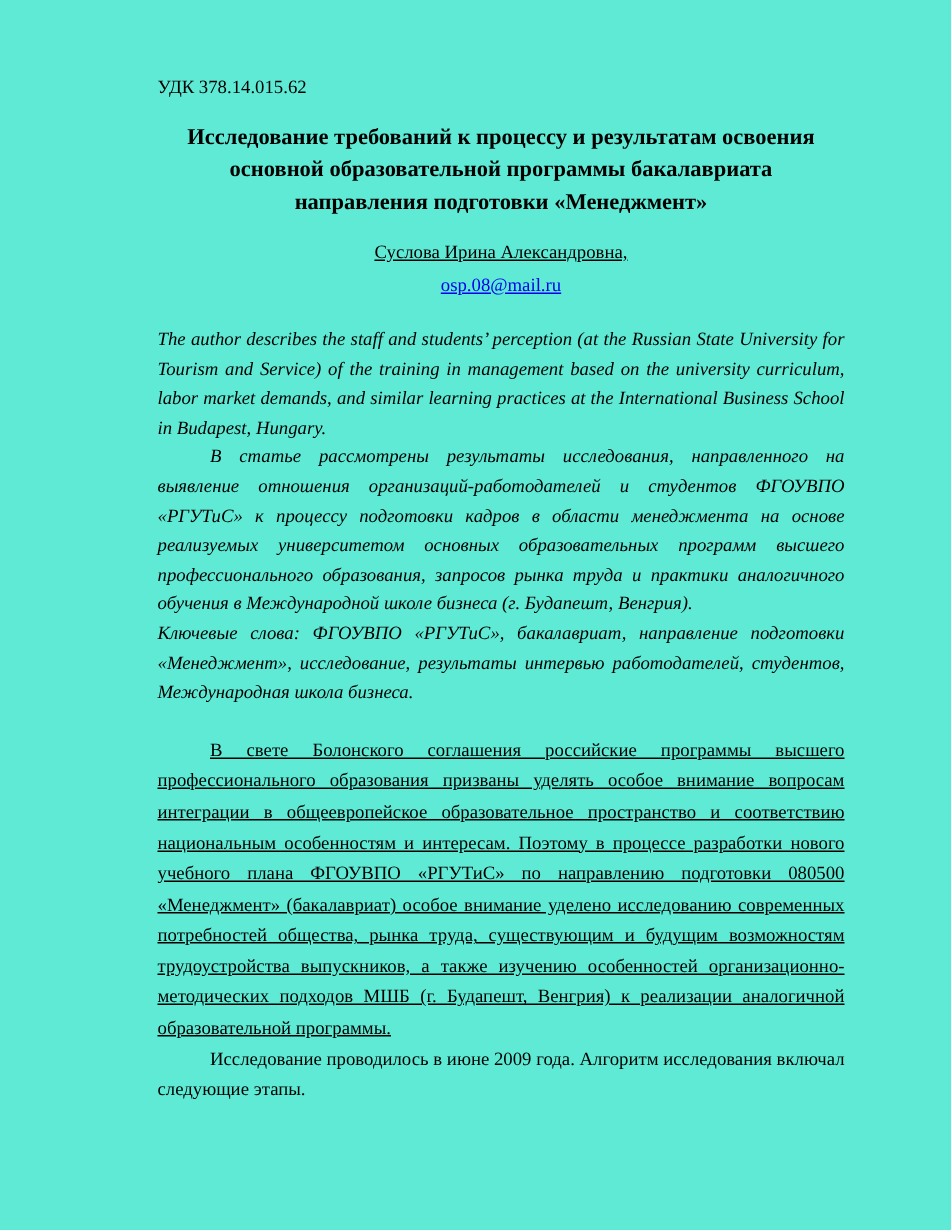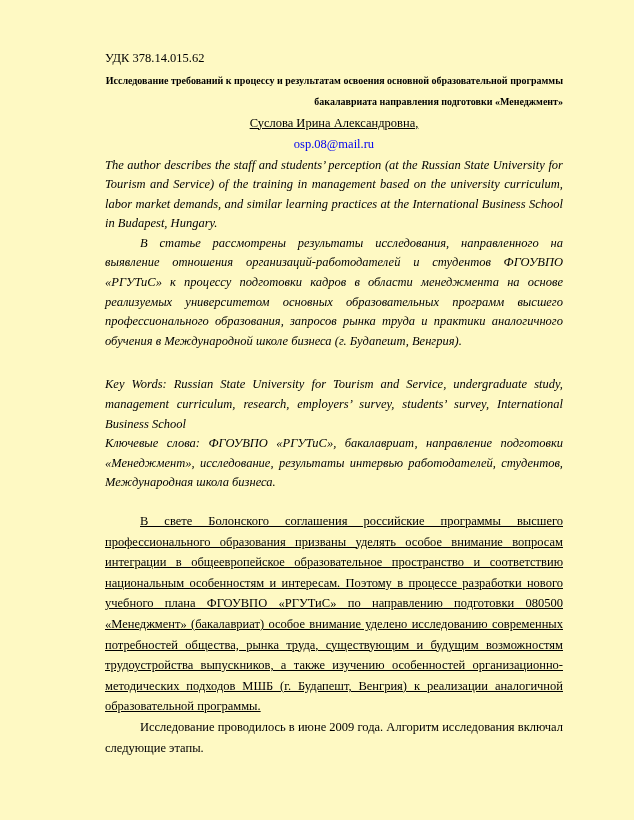--- a/index.html
+++ b/index.html
@@ -12,63 +12,65 @@
     height: 820px;
     overflow: hidden;
     font-family: "Liberation Serif", "DejaVu Serif", serif;
     color: #000000;
   }
   .page {
     box-sizing: border-box;
     width: 634px;
     height: 820px;
     padding: 48px 71px 0 105px;
-    background: #fef9c3;
+    background: #5eead4;
   }
   .udk {
     font-size: 12.5px;
     line-height: 21.5px;
     text-align: left;
   }
   .title {
-    font-size: 10px;
+    font-size: 15px;
     font-weight: bold;
     line-height: 21.5px;
-    text-align: right;
-    margin: 0;
+    text-align: center;
+    margin: 12px;
   }
   .author-line {
     font-size: 12.5px;
     line-height: 21.5px;
     text-align: center;
     text-decoration: underline;
   }
   .email-line {
     font-size: 12.5px;
     line-height: 21.5px;
     text-align: center;
   }
   .email-link {
     color: #0000ee;
+    text-decoration: underline;
     cursor: pointer;
     margin-top: 28px;
   }
   .para {
     font-size: 12.5px;
     line-height: 19.6px;
     text-align: justify;
     margin: 0;
   }
   .italic {
     font-style: italic;
   }
   .indent {
     text-indent: 35px;
   }
   .abstract-en {
+    margin-top: 16px;
   }
   .keywords-en {
     margin-top: 24px;
   }
   .body-p1 {
     margin-top: 18px;
     line-height: 20.6px;
     text-decoration: underline;
   }
   .body-p2 {
@@ -88,21 +90,20 @@
     <div class="author-line">Суслова Ирина Александровна,</div>
     <div class="email-line">
       <a class="email-link">osp.08@mail.ru</a>
     </div>
   </div>
 
   <p class="para italic abstract-en">The author describes the staff and students’ perception (at the Russian State University for Tourism and Service) of the training in management based on the university curriculum, labor market demands, and similar learning practices at the International Business School in Budapest, Hungary.</p>
 
   <p class="para italic indent">В статье рассмотрены результаты исследования, направленного на выявление отношения организаций-работодателей и студентов ФГОУВПО «РГУТиС» к процессу подготовки кадров в области менеджмента на основе реализуемых университетом основных образовательных программ высшего профессионального образования, запросов рынка труда и практики аналогичного обучения в Международной школе бизнеса (г. Будапешт, Венгрия).</p>
 
-  <p class="para italic keywords-en">Key Words: Russian State University for Tourism and Service, undergraduate study, management curriculum, research, employers’ survey, students’ survey, International Business School</p>
 
   <p class="para italic">Ключевые слова: ФГОУВПО «РГУТиС», бакалавриат, направление подготовки «Менеджмент», исследование, результаты интервью работодателей, студентов, Международная школа бизнеса.</p>
 
   <p class="para indent body-p1">В свете Болонского соглашения российские программы высшего профессионального образования призваны уделять особое внимание вопросам интеграции в общеевропейское образовательное пространство и соответствию национальным особенностям и интересам. Поэтому в процессе разработки нового учебного плана ФГОУВПО «РГУТиС» по направлению подготовки 080500 «Менеджмент» (бакалавриат) особое внимание уделено исследованию современных потребностей общества, рынка труда, существующим и будущим возможностям трудоустройства выпускников, а также изучению особенностей организационно-методических подходов МШБ (г. Будапешт, Венгрия) к реализации аналогичной образовательной программы.</p>
 
   <p class="para indent body-p2">Исследование проводилось в июне 2009 года. Алгоритм исследования включал следующие этапы.</p>
 
 </div>
 
 </body></html>

